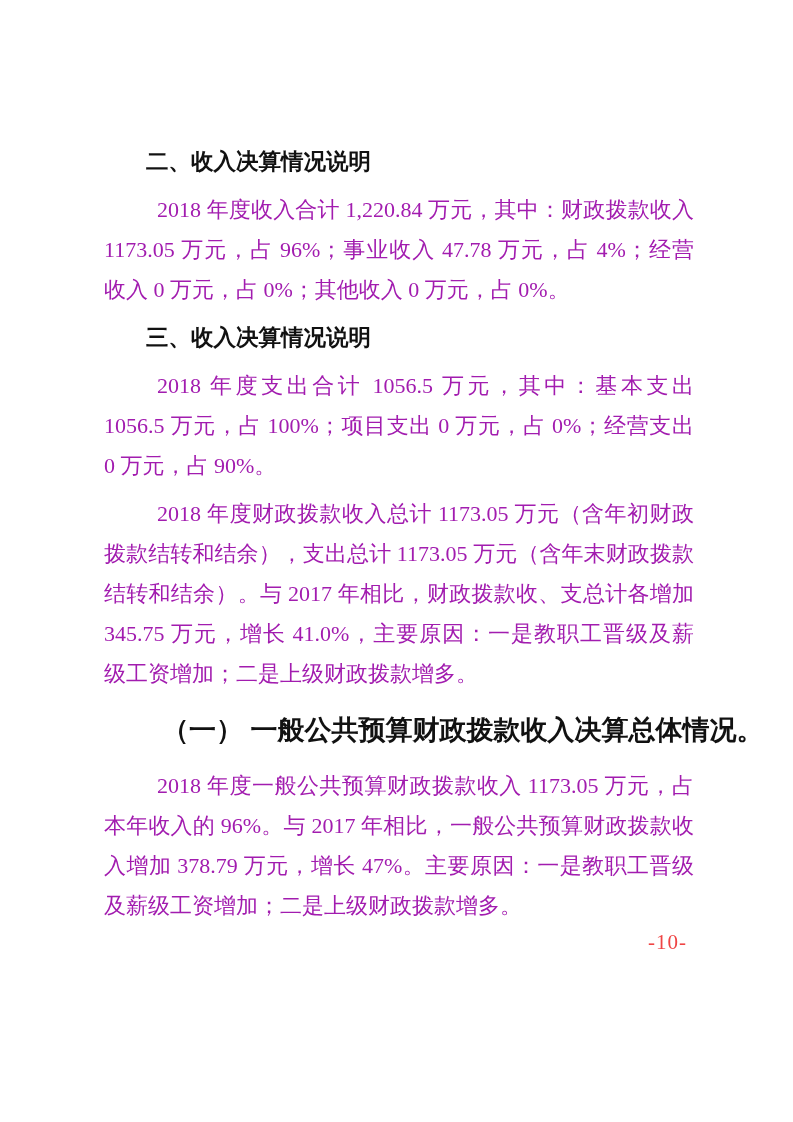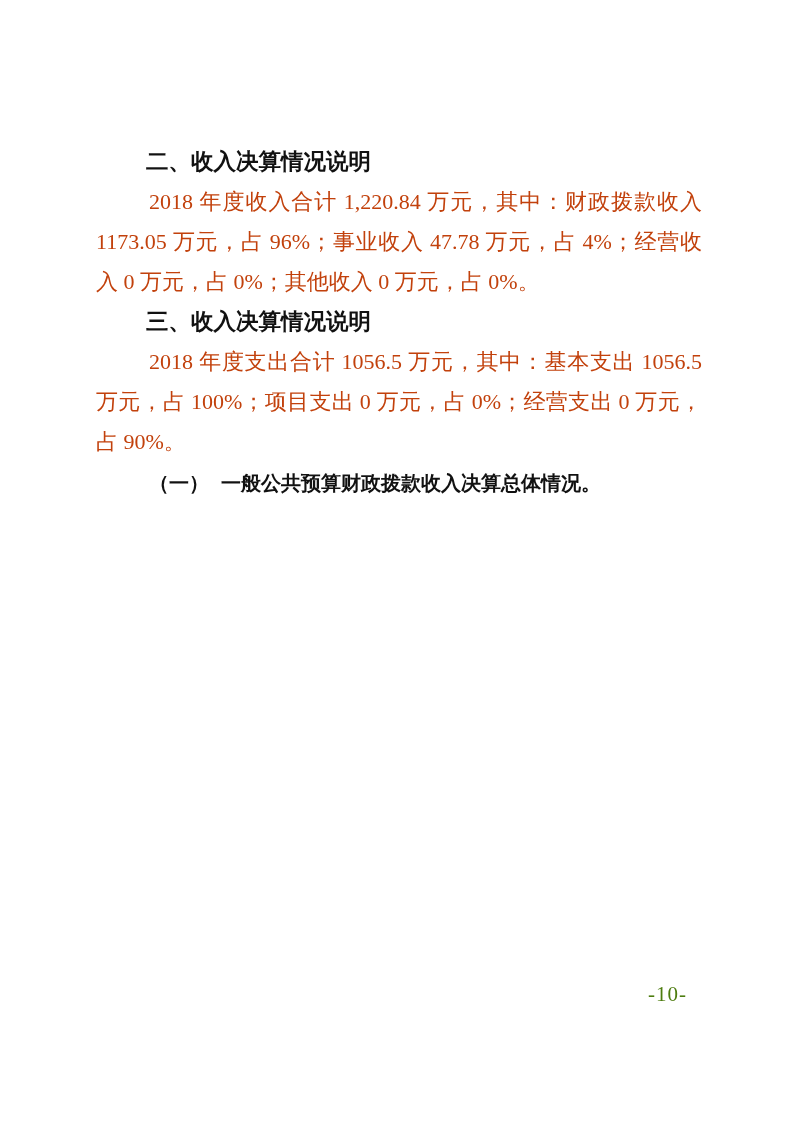--- a/index.html
+++ b/index.html
@@ -27,59 +27,61 @@
     margin: 0;
     padding-left: 50px;
     font-family: "Liberation Sans", sans-serif;
     font-weight: 700;
     font-size: 22.5px;
     line-height: 40px;
     color: #111111;
     white-space: nowrap;
   }
   .para {
-    margin: 0;
+    margin: 8px;
     font-size: 22px;
     line-height: 40px;
     text-align: justify;
     text-indent: 53px;
-    color: #c2410c;
+    color: #a21caf;
   }
   .sub-heading {
-    margin: 3px;
+    margin: 16px;
     padding-left: 50px;
-    font-family: Liberation Mono, monospace;
+    font-family: Liberation Sans, sans-serif;
     font-weight: 700;
-    font-size: 20px;
+    font-size: 27px;
     line-height: 40px;
     color: #111111;
     white-space: nowrap;
   }
   .page-number {
     position: absolute;
     left: 648px;
-    top: 982px;
+    top: 930px;
     font-family: "Liberation Serif", serif;
     font-size: 21px;
     letter-spacing: 1px;
-    color: #4d7c0f;
+    color: #ef4444;
     text-align: center;
   }
 </style>
 </head>
 <body>
 
 <div class="page">
   <div class="content">
 
     <h2 class="sec-heading">二、收入决算情况说明</h2>
     <p class="para">2018 年度收入合计 1,220.84 万元，其中：财政拨款收入 1173.05 万元，占 96%；事业收入 47.78 万元，占 4%；经营收入 0 万元，占 0%；其他收入 0 万元，占 0%。</p>
 
     <h2 class="sec-heading">三、收入决算情况说明</h2>
     <p class="para">2018 年度支出合计 1056.5 万元，其中：基本支出 1056.5 万元，占 100%；项目支出 0 万元，占 0%；经营支出 0 万元，占 90%。</p>
 
+    <p class="para">2018 年度财政拨款收入总计 1173.05 万元（含年初财政拨款结转和结余），支出总计 1173.05 万元（含年末财政拨款结转和结余）。与 2017 年相比，财政拨款收、支总计各增加 345.75 万元，增长 41.0%，主要原因：一是教职工晋级及薪级工资增加；二是上级财政拨款增多。</p>
 
     <h3 class="sub-heading">（一） 一般公共预算财政拨款收入决算总体情况。</h3>
+    <p class="para">2018 年度一般公共预算财政拨款收入 1173.05 万元，占本年收入的 96%。与 2017 年相比，一般公共预算财政拨款收入增加 378.79 万元，增长 47%。主要原因：一是教职工晋级及薪级工资增加；二是上级财政拨款增多。</p>
 
   </div>
 
   <div class="page-number">-10-</div>
 </div>
 
 </body></html>

